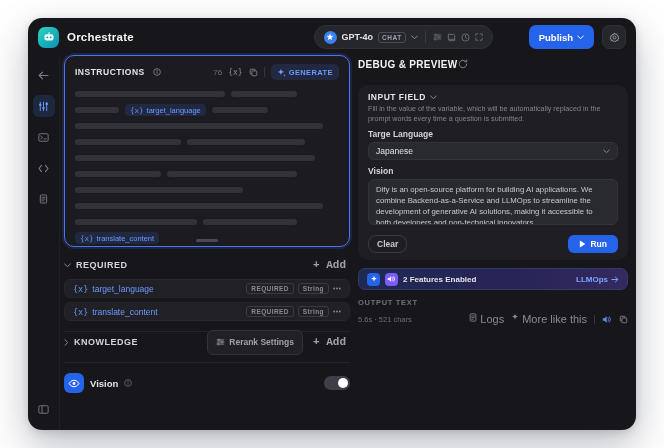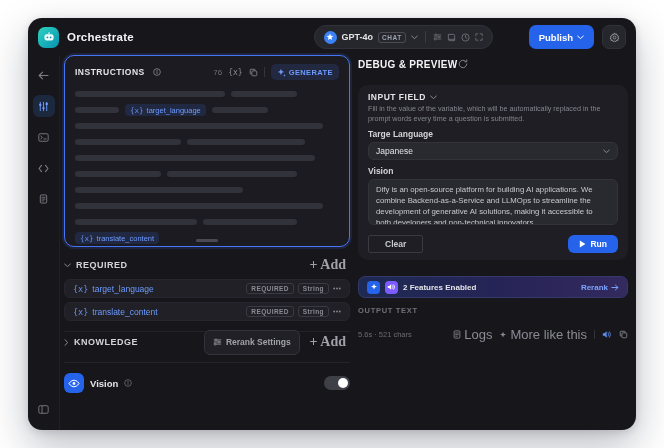--- a/index.html
+++ b/index.html
@@ -54,21 +54,21 @@
   .sbar{height:6px;border-radius:3px;background:#32323a;display:inline-block}
   .vchip{display:inline-flex;align-items:center;gap:3px;background:rgba(70,117,245,.16);border-radius:4px;padding:1.5px 5px;
     font-size:7.5px;color:#6d9bff;cursor:pointer;white-space:nowrap}
   .vp{font-family:"DejaVu Sans Mono",monospace;opacity:.9}
   .drag-handle{position:absolute;bottom:4px;left:50%;transform:translateX(-50%);width:22px;height:3px;border-radius:2px;background:#4a4a54;cursor:ns-resize}
 
   .sec{margin-top:8px}
   .sec-head{display:flex;align-items:center;justify-content:space-between;height:20px}
   .sec-title-wrap{display:flex;align-items:center;gap:5px;cursor:pointer;color:#8a8a94}
   .sec-title{font-size:9px;font-weight:700;color:#d4d4d8;letter-spacing:.5px}
-  .add-btn{background:none;border:none;color:#a1a1aa;font-size:14px;font-weight:600;cursor:pointer;font-family:Liberation Serif, serif;padding:2px 4px;border-radius:4px}
+  .add-btn{background:none;border:none;color:#a1a1aa;font-size:11px;font-weight:600;cursor:pointer;font-family:Liberation Mono, monospace;padding:2px 4px;border-radius:4px}
   .var-row{display:flex;align-items:center;justify-content:space-between;background:#202026;border:1px solid #26262e;border-radius:6px;
     height:19px;padding:0 8px;margin-top:4px;cursor:pointer}
   .var-name{display:flex;gap:4px;font-size:8.5px;color:#6d9bff;align-items:center}
   .var-meta{display:flex;align-items:center;gap:4px;color:#6b6b74}
   .badge{font-size:6.5px;font-weight:600;color:#8a8a94;border:1px solid #3a3a44;border-radius:3px;padding:1px 4px;letter-spacing:.4px}
   .knowledge{border-top:1px solid #232329;margin-top:10px;}
   .k-tools{display:flex;align-items:center;gap:6px}
   .rerank-btn{display:flex;align-items:center;gap:4px;background:#202026;border:1px solid #33333c;border-radius:6px;height:25px;
     padding:0 8px;color:#a1a1aa;font-size:8.5px;font-weight:600;cursor:pointer;font-family:inherit}
   .vision-sec{border-top:1px solid #232329;margin-top:10px;padding-top:10px;display:flex;align-items:center;gap:6px}
@@ -85,37 +85,37 @@
   .input-card{margin-top:12px;background:#1e1e24;border-radius:10px;padding:7px 10px}
   .if-head{display:flex;align-items:center;gap:4px;color:#8a8a94;cursor:pointer}
   .if-title{font-size:8.5px;font-weight:700;color:#e4e4e7;letter-spacing:.5px}
   .if-desc{margin-top:2px;font-size:7.2px;line-height:1.32;color:#85858f}
   .f-label{display:block;margin-top:6px;font-size:8.5px;font-weight:600;color:#d4d4d8}
   .select{margin-top:3px;height:18px;background:#292930;border:1px solid #33333c;border-radius:6px;display:flex;align-items:center;
     justify-content:space-between;padding:0 7px;font-size:8.5px;color:#e4e4e7;cursor:pointer}
   .content-ta{margin-top:3px;width:100%;height:46px;background:#292930;border:1px solid #33333c;border-radius:6px;resize:none;
     padding:4px 7px;font-size:7.8px;line-height:1.42;color:#c9c9d1;font-family:inherit;outline:none;overflow:hidden}
   .run-row{margin-top:6px;display:flex;align-items:center;justify-content:space-between}
-  .clear-btn{height:18px;background:transparent;border:1px solid #3a3a44;border-radius:2px;color:#c9c9d1;font-size:8.5px;
-    font-weight:600;padding:0 16px;cursor:pointer;font-family:inherit}
+  .clear-btn{height:18px;background:transparent;border:1px solid #3a3a44;border-radius:8px;color:#c9c9d1;font-size:8.5px;
+    font-weight:600;padding:0 8px;cursor:pointer;font-family:inherit}
   .run-btn{height:18px;background:#2563eb;border:none;border-radius:6px;color:#fff;font-size:8.5px;font-weight:700;padding:0 11px;
     display:flex;align-items:center;gap:4px;cursor:pointer;font-family:inherit}
-  .features-bar{margin-top:16px;height:22px;border-radius:7px;background:linear-gradient(90deg,#1d2a52 0%,#272457 55%,#332a5e 100%);
+  .features-bar{margin-top:8px;height:22px;border-radius:7px;background:linear-gradient(90deg,#1d2a52 0%,#272457 55%,#332a5e 100%);
     border:1px solid #34386b;display:flex;align-items:center;gap:5px;padding:4px 8px;cursor:pointer}
   .feat-ic{width:13px;height:13px;border-radius:4px;display:flex;align-items:center;justify-content:center;color:#fff;flex:0 0 auto}
   .feat-ic.blue{background:#2563eb}
   .feat-ic.violet{background:#7c5cff}
   .feat-label{font-size:8px;font-weight:600;color:#e4e4e7}
   .manage{margin-left:auto;display:flex;align-items:center;gap:3px;font-size:8px;font-weight:700;color:#7ea4ff;cursor:pointer}
   .out-label{margin-top:8px;font-size:7.5px;font-weight:700;color:#70707a;letter-spacing:.7px}
   .out-text{margin-top:4px;font-size:8.8px;line-height:1.55;color:#d9d9df;word-break:break-all}
-  .out-foot{margin-top:12px;display:flex;align-items:center;justify-content:space-between}
+  .out-foot{margin-top:6px;display:flex;align-items:center;justify-content:space-between}
   .stats{font-size:7.5px;color:#6b6b74}
   .foot-tools{display:flex;align-items:center;gap:7px;color:#8a8a94}
-  .ft{display:flex;align-items:center;gap:3px;font-size:13px;color:#8a8a94;cursor:pointer}
+  .ft{display:flex;gap:3px;font-size:11px;color:#8a8a94;cursor:pointer}
   .vdiv2{width:1px;height:9px;background:#33333c}
   .speaker-on{color:#5b8def;display:flex;align-items:center;cursor:pointer}
 </style>
 </head>
 <body>
 
 <div class="window">
 
   <header class="topbar">
     <div class="logo">
@@ -442,21 +442,21 @@
           </svg>
       </span>
       <span class="feat-ic violet">
         <svg width="9" height="8" viewBox="0 0 12 10" fill="none">
             <path d="M1 3.6h1.8L5.6 1.2v7.6L2.8 6.4H1z" fill="#fff"></path>
             <path d="M7.4 3a3 3 0 0 1 0 4M9 1.7a5 5 0 0 1 0 6.6" stroke="#fff" stroke-width="1" stroke-linecap="round"></path>
           </svg>
       </span>
       <span class="feat-label">2 Features Enabled</span>
       <span class="manage">
-        <span>Rerank</span>
+        <span>LLMOps</span>
         <svg width="8" height="7" viewBox="0 0 10 8" fill="none">
             <path d="M1 4h7.5M5.5 1L8.8 4 5.5 7" stroke="currentColor" stroke-width="1.2" stroke-linecap="round" stroke-linejoin="round"></path>
           </svg>
       </span>
     </div>
 
     <div class="out-label">OUTPUT TEXT</div>
 
     <div class="out-foot">
       <span class="stats">5.6s · 521 chars</span>

